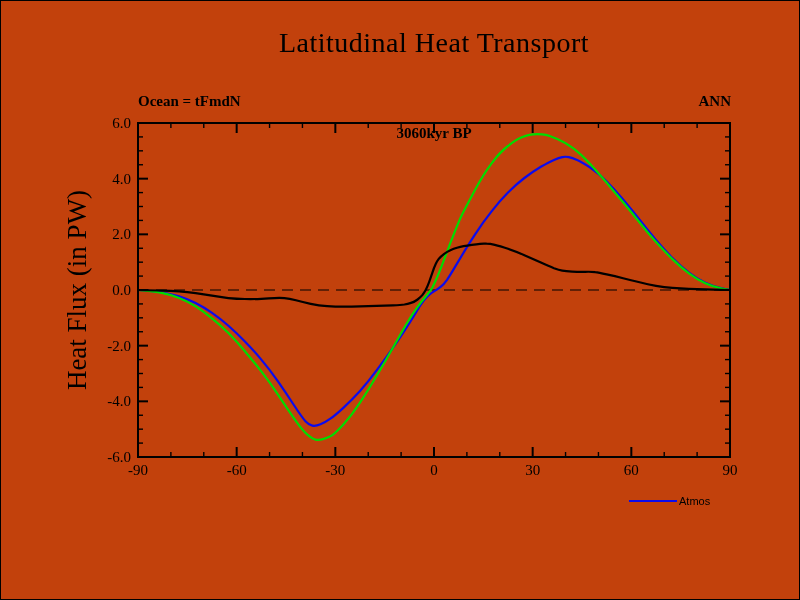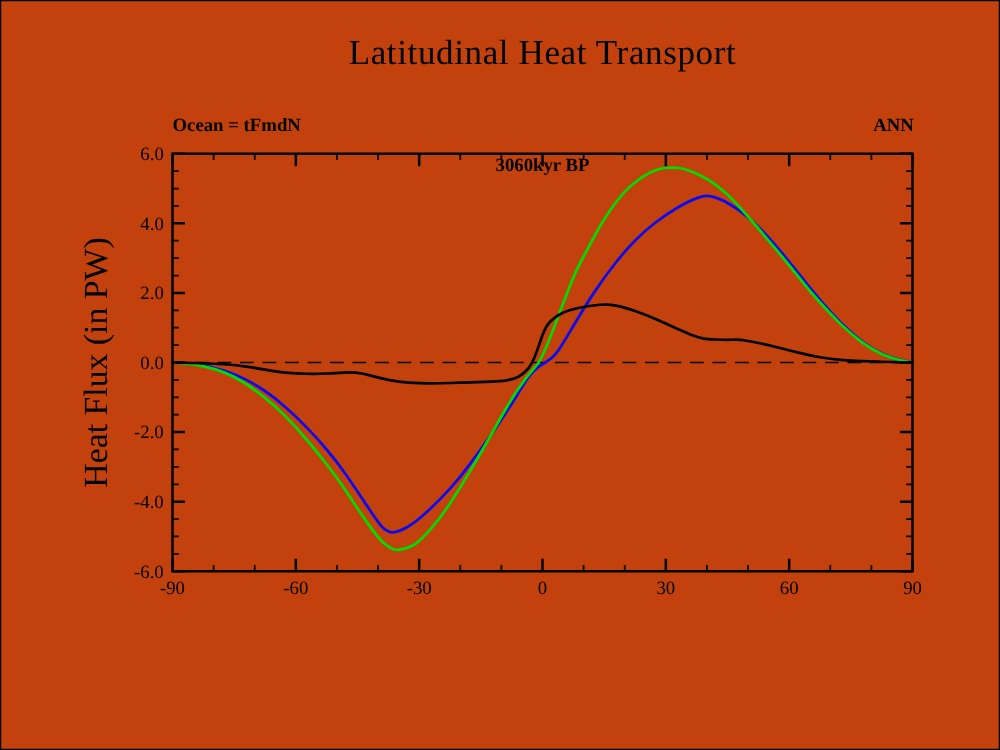--- a/index.html
+++ b/index.html
@@ -138,15 +138,19 @@
       <text x="130" y="127" text-anchor="end" font-family="&quot;Liberation Serif&quot;,&quot;DejaVu Serif&quot;,serif" font-size="15px" fill="#000">6.0</text>
       <text x="130" y="182.66666666666663" text-anchor="end" font-family="&quot;Liberation Serif&quot;,&quot;DejaVu Serif&quot;,serif" font-size="15px" fill="#000">4.0</text>
       <text x="130" y="238.33333333333334" text-anchor="end" font-family="&quot;Liberation Serif&quot;,&quot;DejaVu Serif&quot;,serif" font-size="15px" fill="#000">2.0</text>
       <text x="130" y="294" text-anchor="end" font-family="&quot;Liberation Serif&quot;,&quot;DejaVu Serif&quot;,serif" font-size="15px" fill="#000">0.0</text>
       <text x="130" y="349.6666666666667" text-anchor="end" font-family="&quot;Liberation Serif&quot;,&quot;DejaVu Serif&quot;,serif" font-size="15px" fill="#000">-2.0</text>
       <text x="130" y="405.3333333333333" text-anchor="end" font-family="&quot;Liberation Serif&quot;,&quot;DejaVu Serif&quot;,serif" font-size="15px" fill="#000">-4.0</text>
       <text x="130" y="461" text-anchor="end" font-family="&quot;Liberation Serif&quot;,&quot;DejaVu Serif&quot;,serif" font-size="15px" fill="#000">-6.0</text>
     </svg>
 
   <div class="abs legend">
+    <div class="legend-row">
+      <span class="legend-swatch" style="border-top-width: 2px; border-top-color: rgb(11, 11, 238);"></span>
+      <span class="legend-label">Atmos</span>
+    </div>
   </div>
 
 </div>
 
 </body></html>

